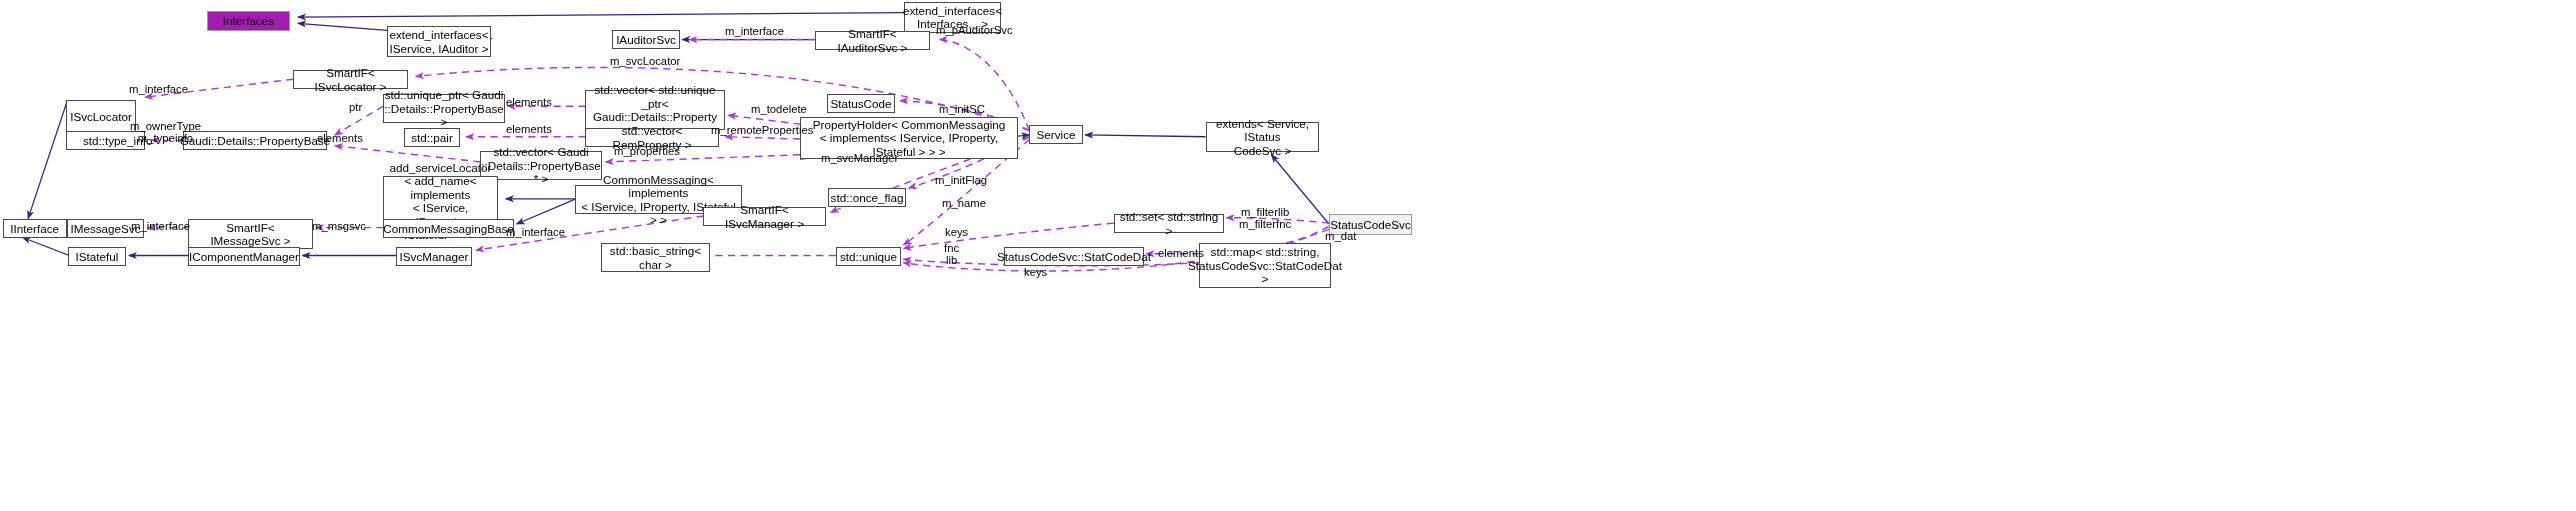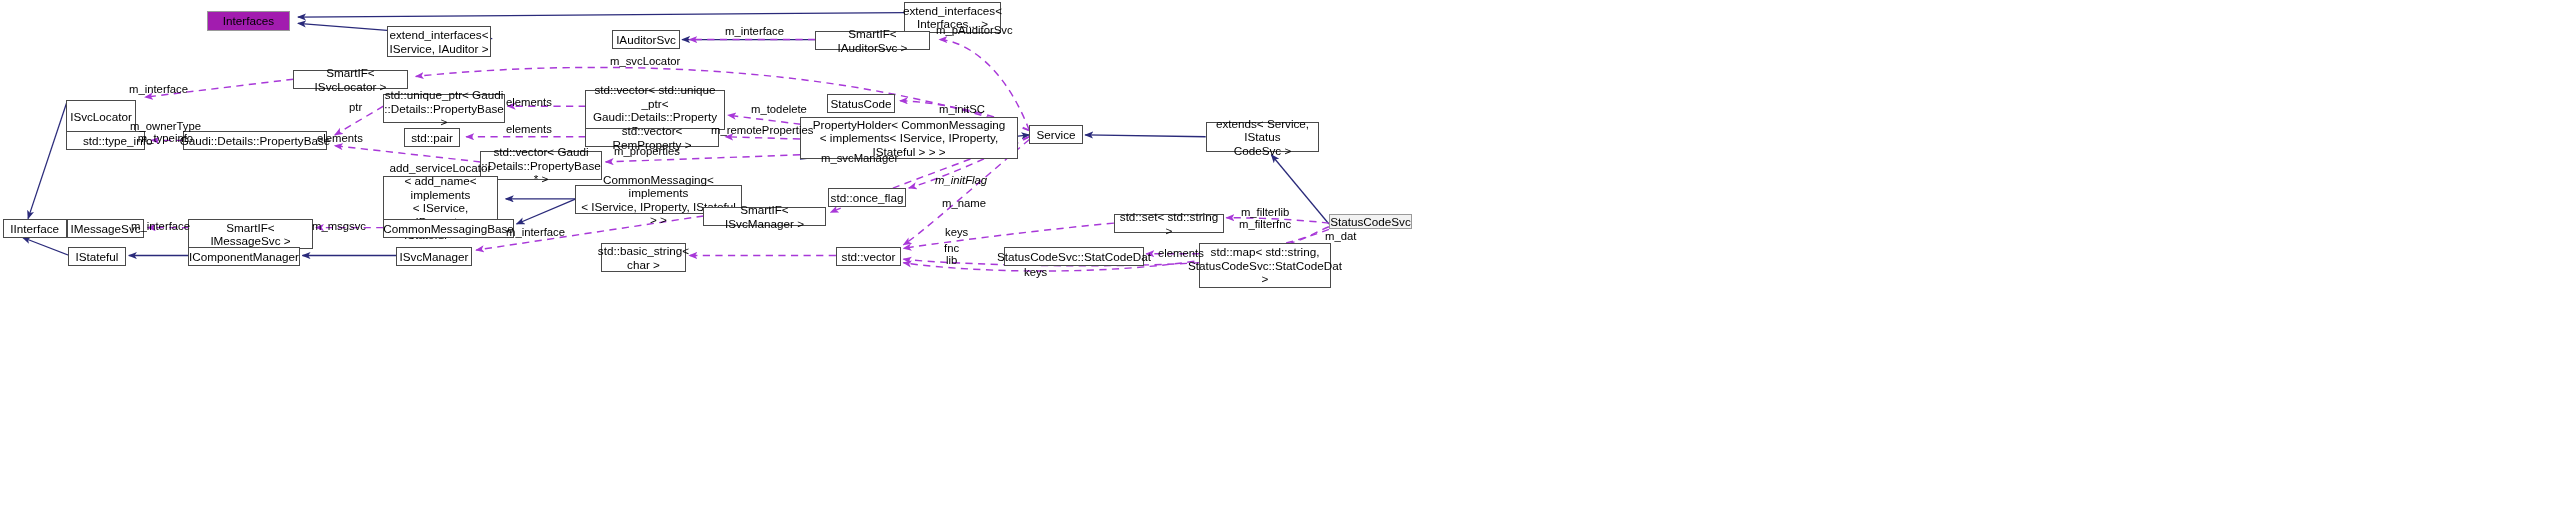--- a/index.html
+++ b/index.html
@@ -139,47 +139,47 @@
 IStateful &gt; &gt; &gt;</div>
   <div class="node thick" style="left:575px;top:185px;width:167px;height:29px;">CommonMessaging&lt; implements
 &lt; IService, IProperty, IStateful &gt; &gt;</div>
   <div class="node thick" style="left:828px;top:188px;width:78px;height:19px;">std::once_flag</div>
   <div class="node thick" style="left:703px;top:207px;width:123px;height:19px;">SmartIF&lt; ISvcManager &gt;</div>
   <div class="node thick" style="left:2.7px;top:219px;width:64px;height:19px;">IInterface</div>
   <div class="node thick" style="left:67px;top:219px;width:77px;height:19px;">IMessageSvc</div>
   <div class="node thick" style="left:188px;top:219px;width:125px;height:30px;">SmartIF&lt; IMessageSvc &gt;</div>
   <div class="node thick" style="left:383px;top:219px;width:131px;height:19px;">CommonMessagingBase</div>
   <div class="node thick" style="left:1114px;top:214px;width:110px;height:19px;">std::set&lt; std::string &gt;</div>
-  <div class="node hl" style="left:1329px;top:214px;width:83px;height:15px;">StatusCodeSvc</div>
+  <div class="node hl" style="left:1329px;top:214px;width:83px;height:21px;">StatusCodeSvc</div>
   <div class="node thick" style="left:68px;top:247px;width:58px;height:19px;">IStateful</div>
   <div class="node thick" style="left:188px;top:247px;width:112px;height:19px;">IComponentManager</div>
   <div class="node thick" style="left:396px;top:247px;width:76px;height:19px;">ISvcManager</div>
-  <div class="node thick" style="left:601px;top:243px;width:85px;height:29px;">std::basic_string&lt;
+  <div class="node thick" style="left:601px;top:243px;width:109px;height:29px;">std::basic_string&lt;
 char &gt;</div>
-  <div class="node thick" style="left:836px;top:247px;width:65px;height:19px;">std::vector</div>
+  <div class="node thick" style="left:836px;top:247px;width:65px;height:19px;">std::unique</div>
   <div class="node thick" style="left:1004px;top:247px;width:140px;height:19px;">StatusCodeSvc::StatCodeDat</div>
   <div class="node thick" style="left:1199px;top:243px;width:132px;height:45px;">std::map&lt; std::string,
 StatusCodeSvc::StatCodeDat &gt;</div>
 
   <div class="elabel" style="left:936px;top:25px;">m_pAuditorSvc</div>
   <div class="elabel" style="left:725px;top:26px;">m_interface</div>
   <div class="elabel" style="left:610px;top:56px;">m_svcLocator</div>
   <div class="elabel" style="left:129px;top:84px;">m_interface</div>
   <div class="elabel" style="left:349px;top:102px;">ptr</div>
   <div class="elabel" style="left:506px;top:97px;">elements</div>
   <div class="elabel" style="left:718px;top:104px;padding-left:33px;">m_todelete</div>
   <div class="elabel" style="left:939px;top:104px;">m_initSC</div>
   <div class="elabel" style="left:130px;top:121px;">m_ownerType
 m_typeinfo</div>
   <div class="elabel" style="left:506px;top:124px;">elements</div>
   <div class="elabel" style="left:711px;top:125px;">m_remoteProperties</div>
   <div class="elabel" style="left:317px;top:133px;">elements</div>
   <div class="elabel" style="left:614px;top:146px;">m_properties</div>
   <div class="elabel" style="left:821px;top:153px;">m_svcManager</div>
-  <div class="elabel" style="left:935px;top:175px;font-style:italic;">m_initFlag</div>
+  <div class="elabel" style="left:935px;top:175px;">m_initFlag</div>
   <div class="elabel" style="left:942px;top:198px;">m_name</div>
   <div class="elabel" style="left:131px;top:221px;">m_interface</div>
   <div class="elabel" style="left:312px;top:221px;">m_msgsvc</div>
   <div class="elabel" style="left:1239px;top:207px;">m_filterlib
 m_filterfnc</div>
   <div class="elabel" style="left:1325px;top:231px;">m_dat</div>
   <div class="elabel" style="left:506px;top:227px;">m_interface</div>
   <div class="elabel" style="left:945px;top:227px;">keys</div>
   <div class="elabel" style="left:944px;top:243px;">fnc
 lib</div>

